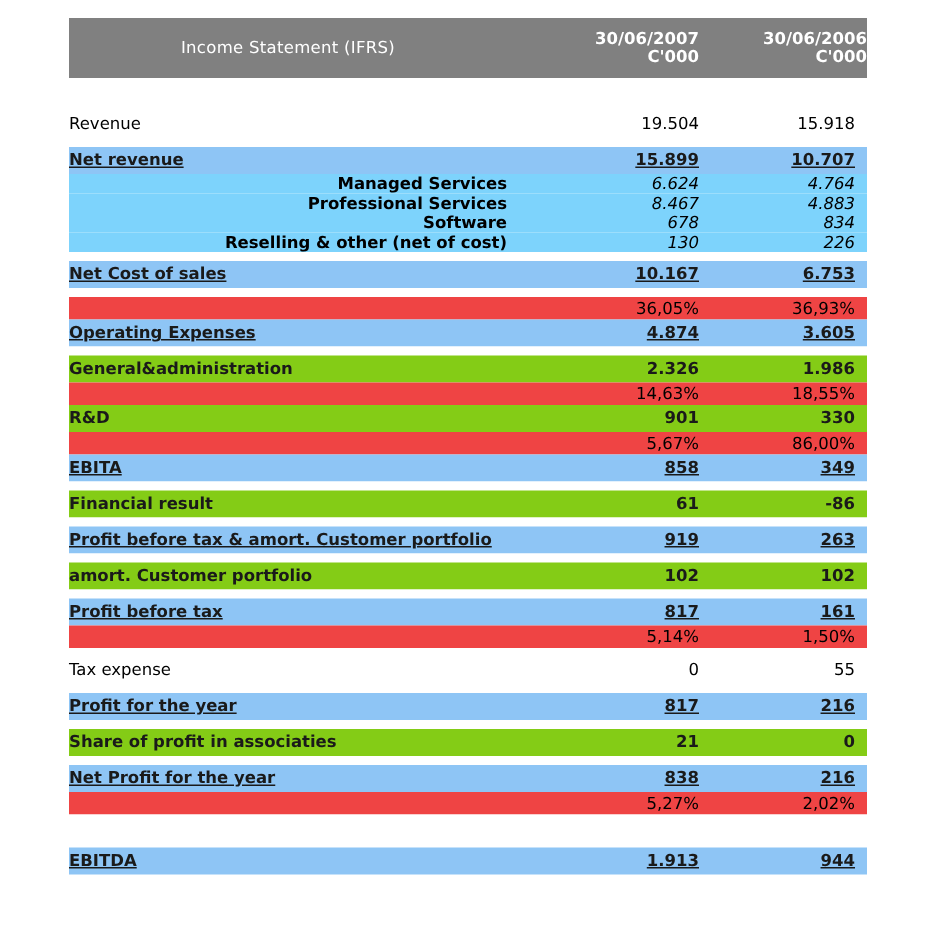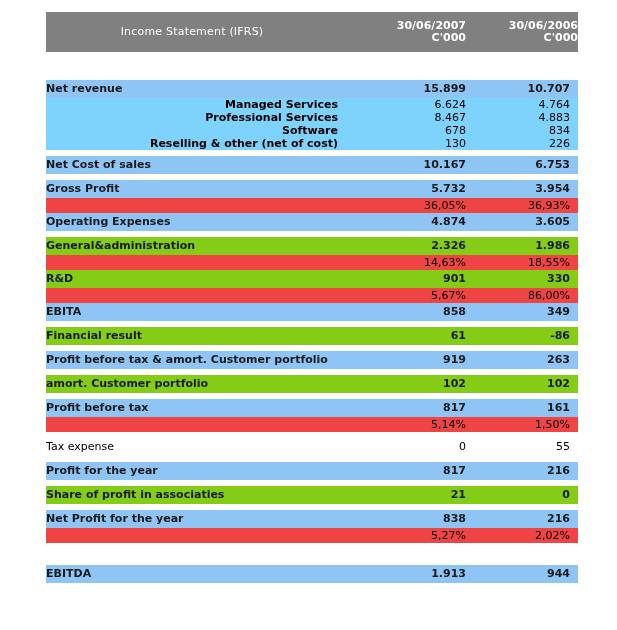--- a/index.html
+++ b/index.html
@@ -78,31 +78,31 @@
     padding-left: 6px;
     text-align: left;
   }
   td.num {
     text-align: right;
     padding-right: 8px;
   }
   td.num.v2 { padding-right: 8px; }
 
   
-  tr.r-blue td { background: #8ec5f5; color: #1a1a1a; font-weight: bold; height: 18px; }
+  tr.r-blue td { background: #8ec5f5; color: #1a1a1a; font-weight: bold; height: 18px; text-decoration: underline; }
   tr.r-gray td { background: #84cc16; color: #1a1a1a; font-weight: bold; height: 18px; }
   tr.r-plain td { background: #ffffff; color: #000000; font-weight: normal; height: 18px; }
   tr.r-pct td { background: #ef4444; color: #000000; font-weight: normal; height: 15px; }
   tr.r-spacer-lg td { background: #ffffff; height: 22px; font-size: 1px; line-height: 22px; }
   tr.r-spacer-sm td { background: #ffffff; height: 6px; font-size: 1px; line-height: 6px; }
 
   
   tr.r-sub td.label { text-align: right; font-weight: bold; padding-right: 0; }
   tr.r-sub td { background: #7dd3fc; height: 13px; }
-  tr.r-sub td.num { font-weight: normal; }
+  tr.r-sub td.num { font-weight: normal; font-style: italic; }
 </style>
 </head>
 <body>
 
 <div id="sheet">
   <div id="table-wrap">
     <table class="stmt">
       <colgroup>
         <col class="c-label">
         <col class="c-v1">
@@ -116,20 +116,25 @@
             <span class="u">C'000</span>
           </td>
           <td class="hdr-col">
             <span class="d">30/06/2006</span>
             <span class="u">C'000</span>
           </td>
         </tr>
       <tr class="r-spacer-lg">
             <td colspan="3"></td>
           </tr>
+          <tr class="r-plain">
+            <td class="label">Revenue</td>
+            <td class="num v1">19.504</td>
+            <td class="num v2">15.918</td>
+          </tr>
           <tr class="r-spacer-sm">
             <td colspan="3"></td>
           </tr>
           <tr class="r-blue">
             <td class="label">Net revenue</td>
             <td class="num v1">15.899</td>
             <td class="num v2">10.707</td>
           </tr>
           <tr class="r-sub">
             <td class="label">Managed Services</td>
@@ -154,25 +159,20 @@
           <tr class="r-spacer-sm">
             <td colspan="3"></td>
           </tr>
           <tr class="r-blue">
             <td class="label">Net Cost of sales</td>
             <td class="num v1">10.167</td>
             <td class="num v2">6.753</td>
           </tr>
           <tr class="r-spacer-sm">
             <td colspan="3"></td>
-          </tr>
-          <tr class="r-blue">
-            <td class="label">Gross Profit</td>
-            <td class="num v1">5.732</td>
-            <td class="num v2">3.954</td>
           </tr>
           <tr class="r-pct">
             <td class="label"></td>
             <td class="num v1">36,05%</td>
             <td class="num v2">36,93%</td>
           </tr>
           <tr class="r-blue">
             <td class="label">Operating Expenses</td>
             <td class="num v1">4.874</td>
             <td class="num v2">3.605</td>

